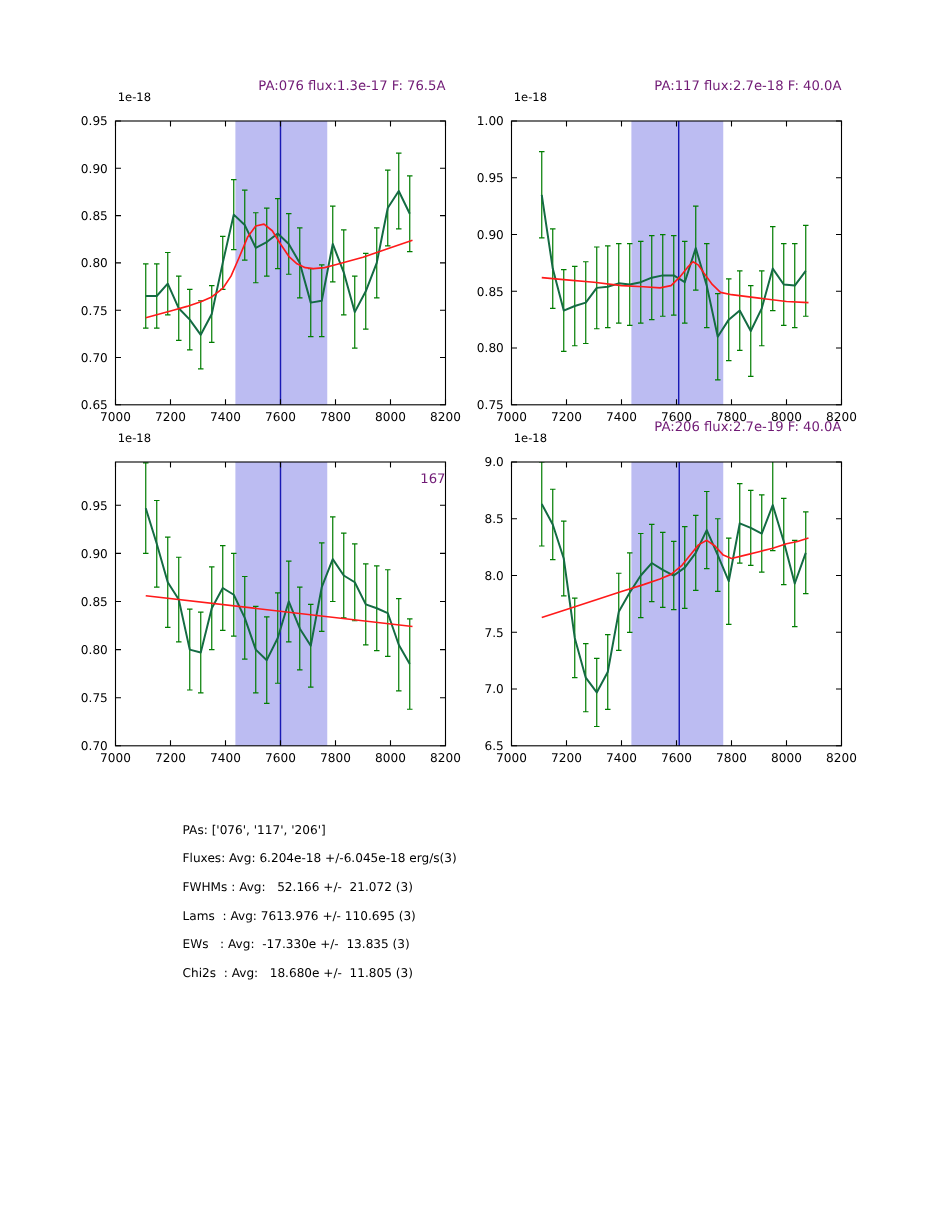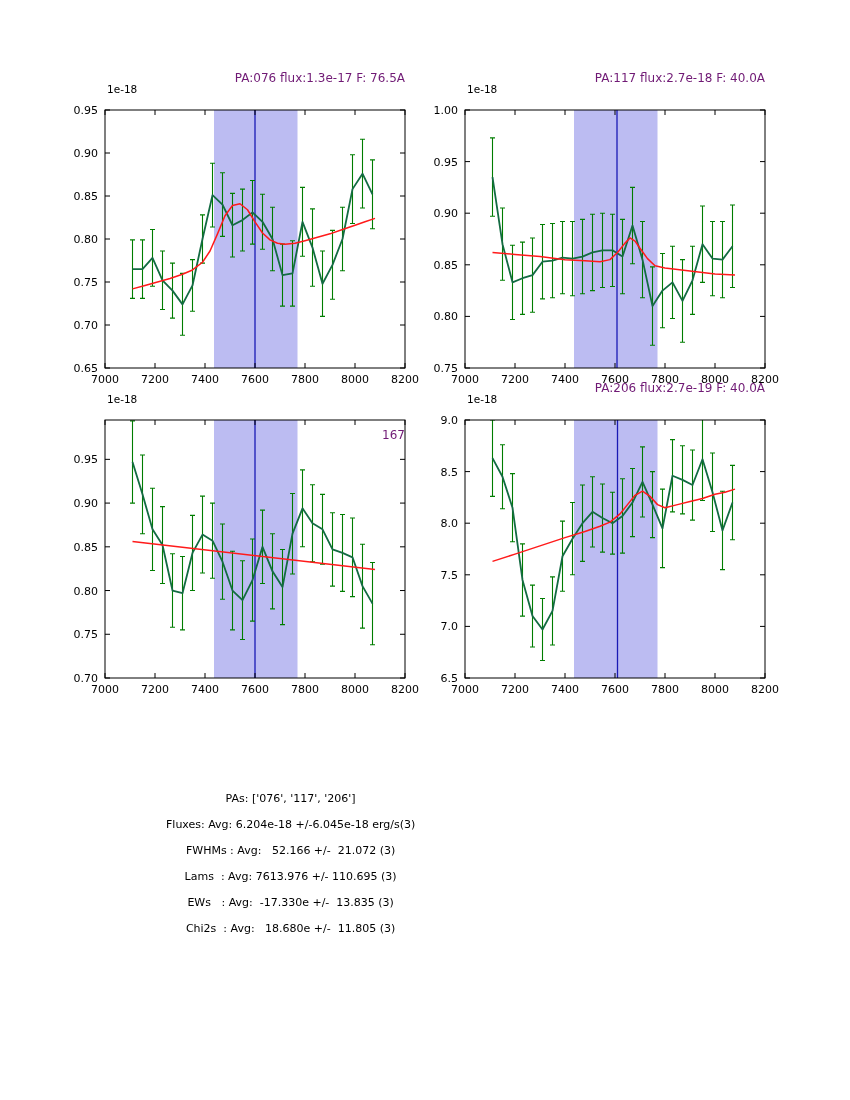--- a/index.html
+++ b/index.html
@@ -14,22 +14,22 @@
   }
   .offset-label {
     position:absolute; left:62px; top:18px; font-size:10.5px; color:#000;
   }
   svg.plot { position:absolute; left:0; top:45px; overflow:visible; }
   svg.plot text {
     font-family:"DejaVu Sans","Liberation Sans",sans-serif;
     font-size:11px; fill:#000;
   }
   #stats-block {
-    position:absolute; left:166px; top:786px;
-    font-size:11px; white-space:pre;text-align:center;
+    position:absolute; left:166px; top:742px;
+    font-size:11px; white-space:pre;
   }
   .stat-line { line-height:26px; }
 </style>
 </head>
 <body>
 
 <div>
 
   <div class="subplot" style="left:45px; top:65px;">
     <div class="sp-title" style="top:4px;">

